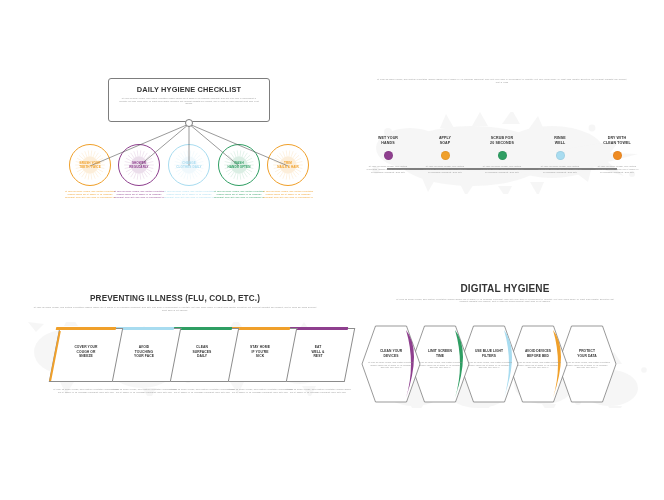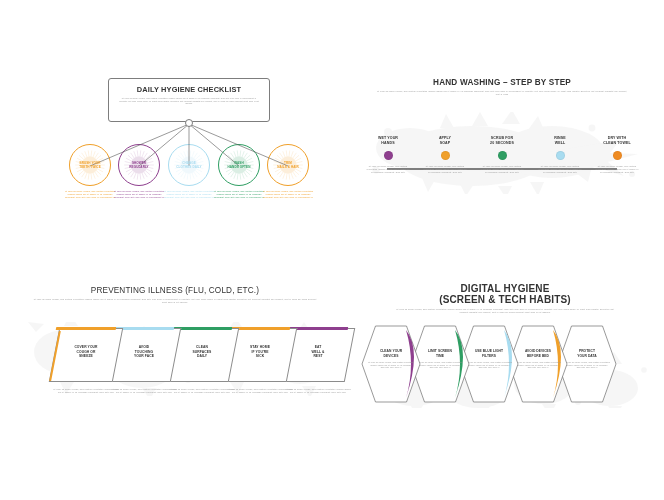--- a/index.html
+++ b/index.html
@@ -58,21 +58,21 @@
   .p2 .step .cap{font-size:3.6px;font-weight:bold;line-height:4.9px;color:#333;letter-spacing:.1px;}
   .p2 .step .dot{
     width:9px;height:9px;border-radius:50%;margin:5px auto 0;border:0.6px solid rgba(0,0,0,.05);
     box-sizing:border-box;
   }
   .p2 .step .body{margin-top:5px;padding:0 5px;}
 
   
   .p3{position:absolute;left:10px;top:286px;width:330px;height:130px;}
   .p3 .head{text-align:center;}
-  .p3 .head h1{margin:0 0 3px;font-size:8.2px;font-weight:normal;letter-spacing:.15px;color:#333;}
+  .p3 .head h1{margin:8px 0 3px;font-size:8.2px;font-weight:bold;letter-spacing:.15px;color:#333;}
   .p3 .head .lorem{padding:0 22px;}
   .p3 .splat{position:absolute;left:14px;top:36px;width:310px;height:74px;opacity:.085;}
   .p3 .cards{position:absolute;left:0;top:42px;width:330px;height:90px;z-index:2;}
   .p3 .card{position:absolute;top:0;width:64px;height:54px;}
   .p3 .para{
     position:absolute;left:0;top:0;width:64px;height:54px;background:#fff;
     border:0.7px solid #8c8c8c;box-sizing:border-box;
     transform:skewX(-11deg);
   }
   .p3 .accent{
@@ -299,21 +299,20 @@
               <line x1="75.2" y1="43.8" x2="94.7" y2="39.0" stroke="#f0a02a" stroke-width="2.4"></line>
             </svg></span>
          <span class="lbl" style="color:#f0a02a">TRIM<br>NAILS &amp; HAIR</span>
        </div>
        <div class="body lorem" style="color:#f0a02a">Ut enim ad minim veniam, quis nostrud exercitation ullamco laboris nisi ut aliquip ex ea commodo consequat. Duis aute irure dolor in reprehenderit in</div>
       </div>
     </section>
 
   <section class="p2">
     <div class="head">
-      <h1>HAND WASHING – STEP BY STEP</h1>
       <div class="lorem">Ut enim ad minim veniam, quis nostrud exercitation ullamco laboris nisi ut aliquip ex ea commodo consequat. Duis aute irure dolor in reprehenderit in voluptate velit esse cillum dolore eu fugiat nulla pariatur. Excepteur sint occaecat cupidatat non proident, sunt in culpa</div>
     </div>
 
     <svg class="splat" viewBox="0 0 300 82" preserveAspectRatio="none">
       <g fill="#9b9b9b">
         <ellipse cx="120" cy="44" rx="76" ry="30"></ellipse>
         <ellipse cx="200" cy="40" rx="52" ry="26"></ellipse>
         <ellipse cx="58" cy="36" rx="34" ry="20"></ellipse>
         <path d="M196 40 L268 28 L258 41 L286 42 L256 50 L272 64 L240 54 L236 70 Z"></path>
         <path d="M120 14 L128 0 L136 14 Z"></path>
@@ -424,21 +423,20 @@
        <div class="accent" style="background:#8e3f8e"></div>
        <div class="cap">EAT<br>WELL &amp;<br>REST</div>
        <div class="body lorem">Ut enim ad minim veniam, quis nostrud exercitation ullamco laboris nisi ut aliquip ex ea commodo consequat. Duis aute irure</div>
         </div>
       </div>
   </section>
 
   <section class="p4">
     <div class="head">
       <h1>DIGITAL HYGIENE</h1>
-      <h1>(SCREEN &amp; TECH HABITS)</h1>
       <div class="lorem">Ut enim ad minim veniam, quis nostrud exercitation ullamco laboris nisi ut aliquip ex ea commodo consequat. Duis aute irure dolor in reprehenderit in voluptate velit esse cillum dolore eu fugiat nulla pariatur. Excepteur sint occaecat cupidatat non proident, sunt in culpa qui officia deserunt mollit anim id est laborum.</div>
     </div>
 
     <svg class="splat" viewBox="0 0 286 72" preserveAspectRatio="none">
       <g fill="#9b9b9b">
         <ellipse cx="48" cy="50" rx="32" ry="20"></ellipse>
         <ellipse cx="112" cy="56" rx="30" ry="16"></ellipse>
         <ellipse cx="178" cy="48" rx="30" ry="20"></ellipse>
         <ellipse cx="244" cy="52" rx="28" ry="18"></ellipse>
         <path d="M46 26 L52 14 L60 26 Z"></path>

